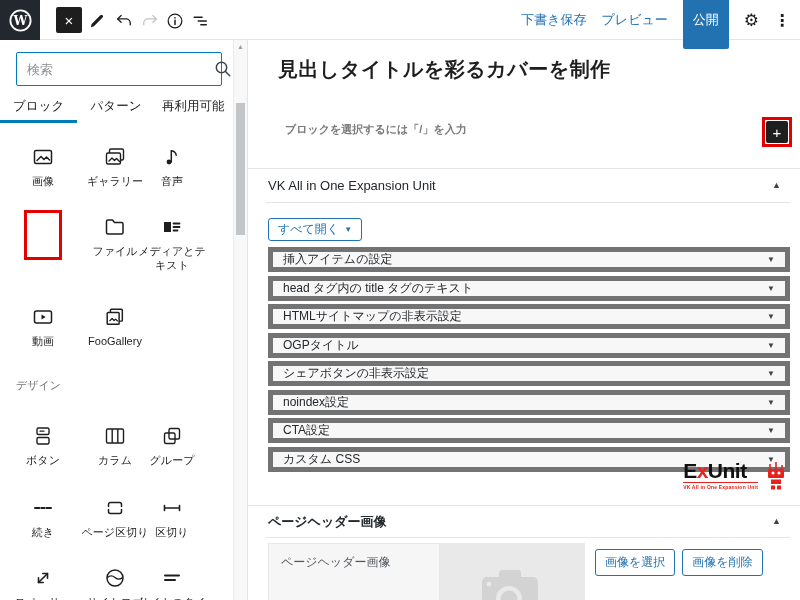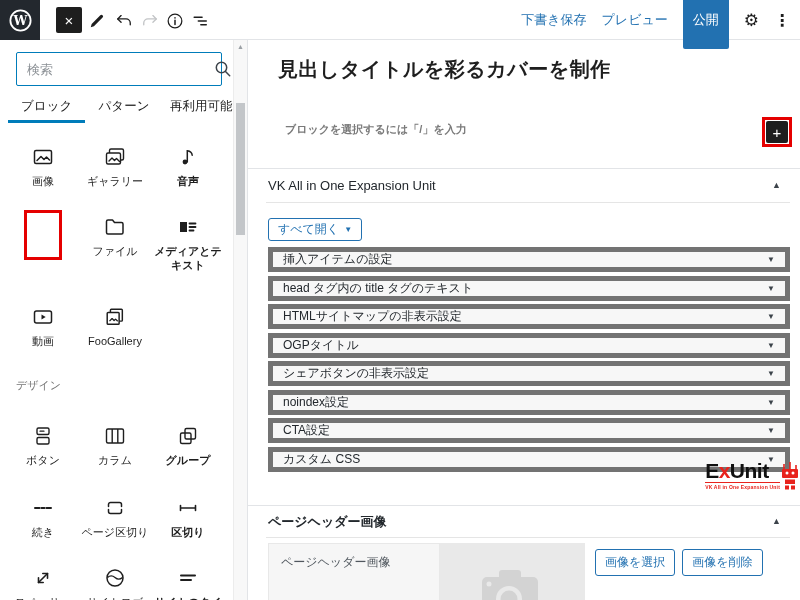--- a/index.html
+++ b/index.html
@@ -28,30 +28,30 @@
   
   .sidebar { position:absolute; left:0; top:40px; width:248px; height:560px; background:#fff;
     border-right:1px solid #e2e4e7; z-index:20; overflow:hidden; }
   .search-box { position:absolute; left:16px; top:12px; width:206px; height:34px;
     border:1.5px solid #007cba; border-radius:2px; background:#fff; display:flex;
     align-items:center; }
   .search-input { border:none; outline:none; flex:1; height:100%; padding:0 8px 0 10px;
     font-size:13px; font-family:inherit; color:#1e1e1e; background:transparent; }
   .search-input::placeholder { color:#8a8f94; }
   .search-icon { width:24px; height:24px; margin-right:6px; }
-  .tabs { position:absolute; left:8px; top:54px; width:232px; height:26px; display:flex; }
+  .tabs { position:absolute; left:0; top:54px; width:232px; height:26px; display:flex; }
   .tab { flex:1; text-align:center; font-size:12.5px; color:#1e1e1e; cursor:pointer;
     position:relative; padding-top:4px; }
   .tab.active::after { content:""; position:absolute; left:0; right:0; bottom:-3px;
     height:3px; background:#007cba; }
   .bcell { position:absolute; width:74px; display:flex; flex-direction:column;
     align-items:center; gap:5px; font-size:11px; line-height:1.3; text-align:center;
     color:#1e1e1e; cursor:pointer; }
   .bicon { width:24px; height:24px; display:flex; align-items:center; justify-content:center; }
-  .col1 { left:6px; } .col2 { left:78px; } .col3 { left:151px;font-weight:bold; }
+  .col1 { left:6px; } .col2 { left:78px; } .col3 { left:135px; }
   .row1 { top:105px; } .row2 { top:175px; } .row3 { top:265px; }
   .rowD1 { top:384px; } .rowD2 { top:456px; } .rowD3 { top:526px; }
   .section-label { position:absolute; left:16px; top:338px; font-size:11px; color:#757575; }
   .hl-cover { position:absolute; left:24px; top:170px; width:38px; height:50px;
     border:3px solid #e50000; pointer-events:none; z-index:5; }
   .sb-scroll-track { position:absolute; right:0; top:0; width:14px; height:560px;
     background:#f8f8f8; border-left:1px solid #ececec; }
   .sb-scroll-up { position:absolute; right:3px; top:3px; font-size:7px; color:#9ba0a5; cursor:pointer; }
   .sb-scroll-thumb { position:absolute; right:2px; top:63px; width:9px; height:132px;
     background:#c3c6c9; cursor:pointer; }
@@ -75,22 +75,22 @@
   .panel-divider { position:absolute; left:18px; width:524px; border-top:1px solid #e5e5e5; }
   .openall-btn { position:absolute; left:20px; top:178px; height:23px; padding:0 9px;
     background:#fff; border:1px solid #2271b1; border-radius:3px; color:#2271b1;
     font-size:12px; font-family:inherit; display:flex; align-items:center; gap:5px; cursor:pointer; }
   .openall-btn .caret { font-size:8px; }
   .acc-list { position:absolute; left:20px; top:207px; width:522px; }
   .acc-row { height:25px; margin-bottom:3.5px; background:#f7f7f7; border:5px solid #737373;
     display:flex; align-items:center; justify-content:space-between; padding:0 10px;
     font-size:12px; color:#23282d; cursor:pointer; }
   .acc-caret { font-size:8px; color:#3c434a; }
-  .exunit { position:absolute; right:0; top:420px; display:flex; align-items:flex-end;
-    gap:0; }
+  .exunit { position:absolute; right:14px; top:420px; display:flex; align-items:flex-end;
+    gap:8px; }
   .exunit-text { text-align:left; }
   .exunit-word { font-size:21px; font-weight:800; letter-spacing:-.5px; line-height:1;
     color:#111; font-family:"Liberation Sans","DejaVu Sans",sans-serif; }
   .exunit-word .red { color:#e8231d; }
   .exunit-sub { font-size:5px; color:#e8231d; font-weight:700; border-top:1.5px solid #e8231d;
     margin-top:1px; padding-top:1px; letter-spacing:.2px; }
   .ph-row { position:absolute; left:20px; top:503px; width:524px; height:97px; display:flex; }
   .ph-label-cell { width:172px; background:#f6f6f6; border:1px solid #e8e8e8;
     padding:10px 12px; font-size:12px; color:#50575e; }
   .ph-image-box { width:145px; background:#e9e9e9; position:relative; overflow:hidden; }

